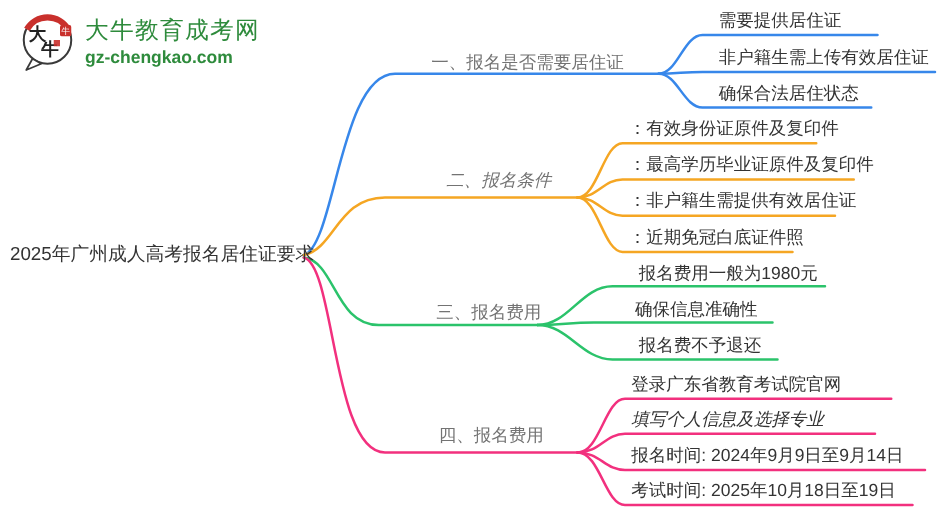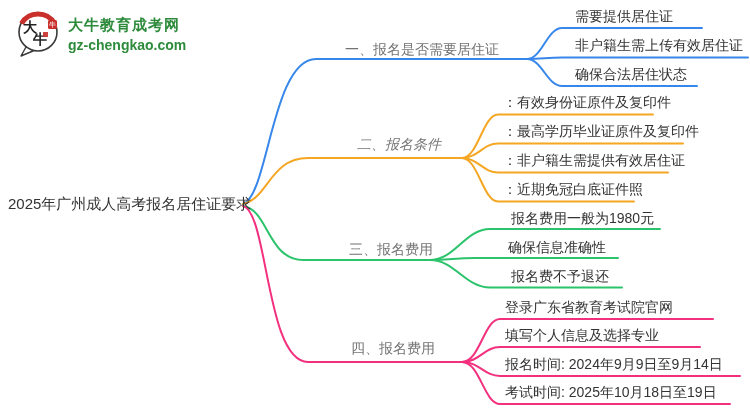--- a/index.html
+++ b/index.html
@@ -12,21 +12,21 @@
     color:#373737;
   }
   .abs{position:absolute;white-space:nowrap;}
   .central{font-size:15px;line-height:18px;color:#333;text-align:center;}
   .blabel{font-size:14px;line-height:17px;color:#737373;}
   .leaf{font-size:14px;line-height:17px;color:#333;}
   svg.lines{position:absolute;left:0;top:0;}
   
   .logo{position:absolute;left:16px;top:10px;display:flex;align-items:center;}
   .logo-txt{margin-left:6px;}
-  .site-name{font-size:15px;font-weight:bold;color:#2E8B3C;letter-spacing:1px;line-height:20px;}
+  .site-name{font-size:19px;font-weight:normal;color:#2E8B3C;letter-spacing:1px;line-height:20px;}
   .site-url{font-size:14px;font-weight:bold;color:#2E8B3C;line-height:16px;margin-top:2px;}
 </style>
 </head>
 <body>
 
 <div class="stage">
 
   <svg class="lines" width="750" height="410" viewBox="0 0 750 410" fill="none" stroke-width="2" stroke-linecap="round">
 
     <path d="M243,204 C268,197 272,59 316,59 H527" stroke="#3787EA"></path>
@@ -83,17 +83,17 @@
   <div class="abs leaf" style="left:503px;top:94px;">：有效身份证原件及复印件</div>
   <div class="abs leaf" style="left:503px;top:123px;">：最高学历毕业证原件及复印件</div>
   <div class="abs leaf" style="left:503px;top:181px;">：近期免冠白底证件照</div>
   <div class="abs leaf" style="left:503px;top:152px;">：非户籍生需提供有效居住证</div>
 
   <div class="abs leaf" style="left:511px;top:210px;text-align:center;">报名费用一般为1980元</div>
   <div class="abs leaf" style="left:508px;top:239px;">确保信息准确性</div>
   <div class="abs leaf" style="left:511px;top:268px;">报名费不予退还</div>
 
   <div class="abs leaf" style="left:505px;top:299px;">登录广东省教育考试院官网</div>
-  <div class="abs leaf" style="left:505px;top:327px;">填写个人信息及选择专业</div>
+  <div class="abs leaf" style="left:505px;top:327px;font-style:italic;">填写个人信息及选择专业</div>
   <div class="abs leaf" style="left:505px;top:356px;">报名时间: 2024年9月9日至9月14日</div>
   <div class="abs leaf" style="left:505px;top:384px;">考试时间: 2025年10月18日至19日</div>
 
 </div>
 
 </body></html>

